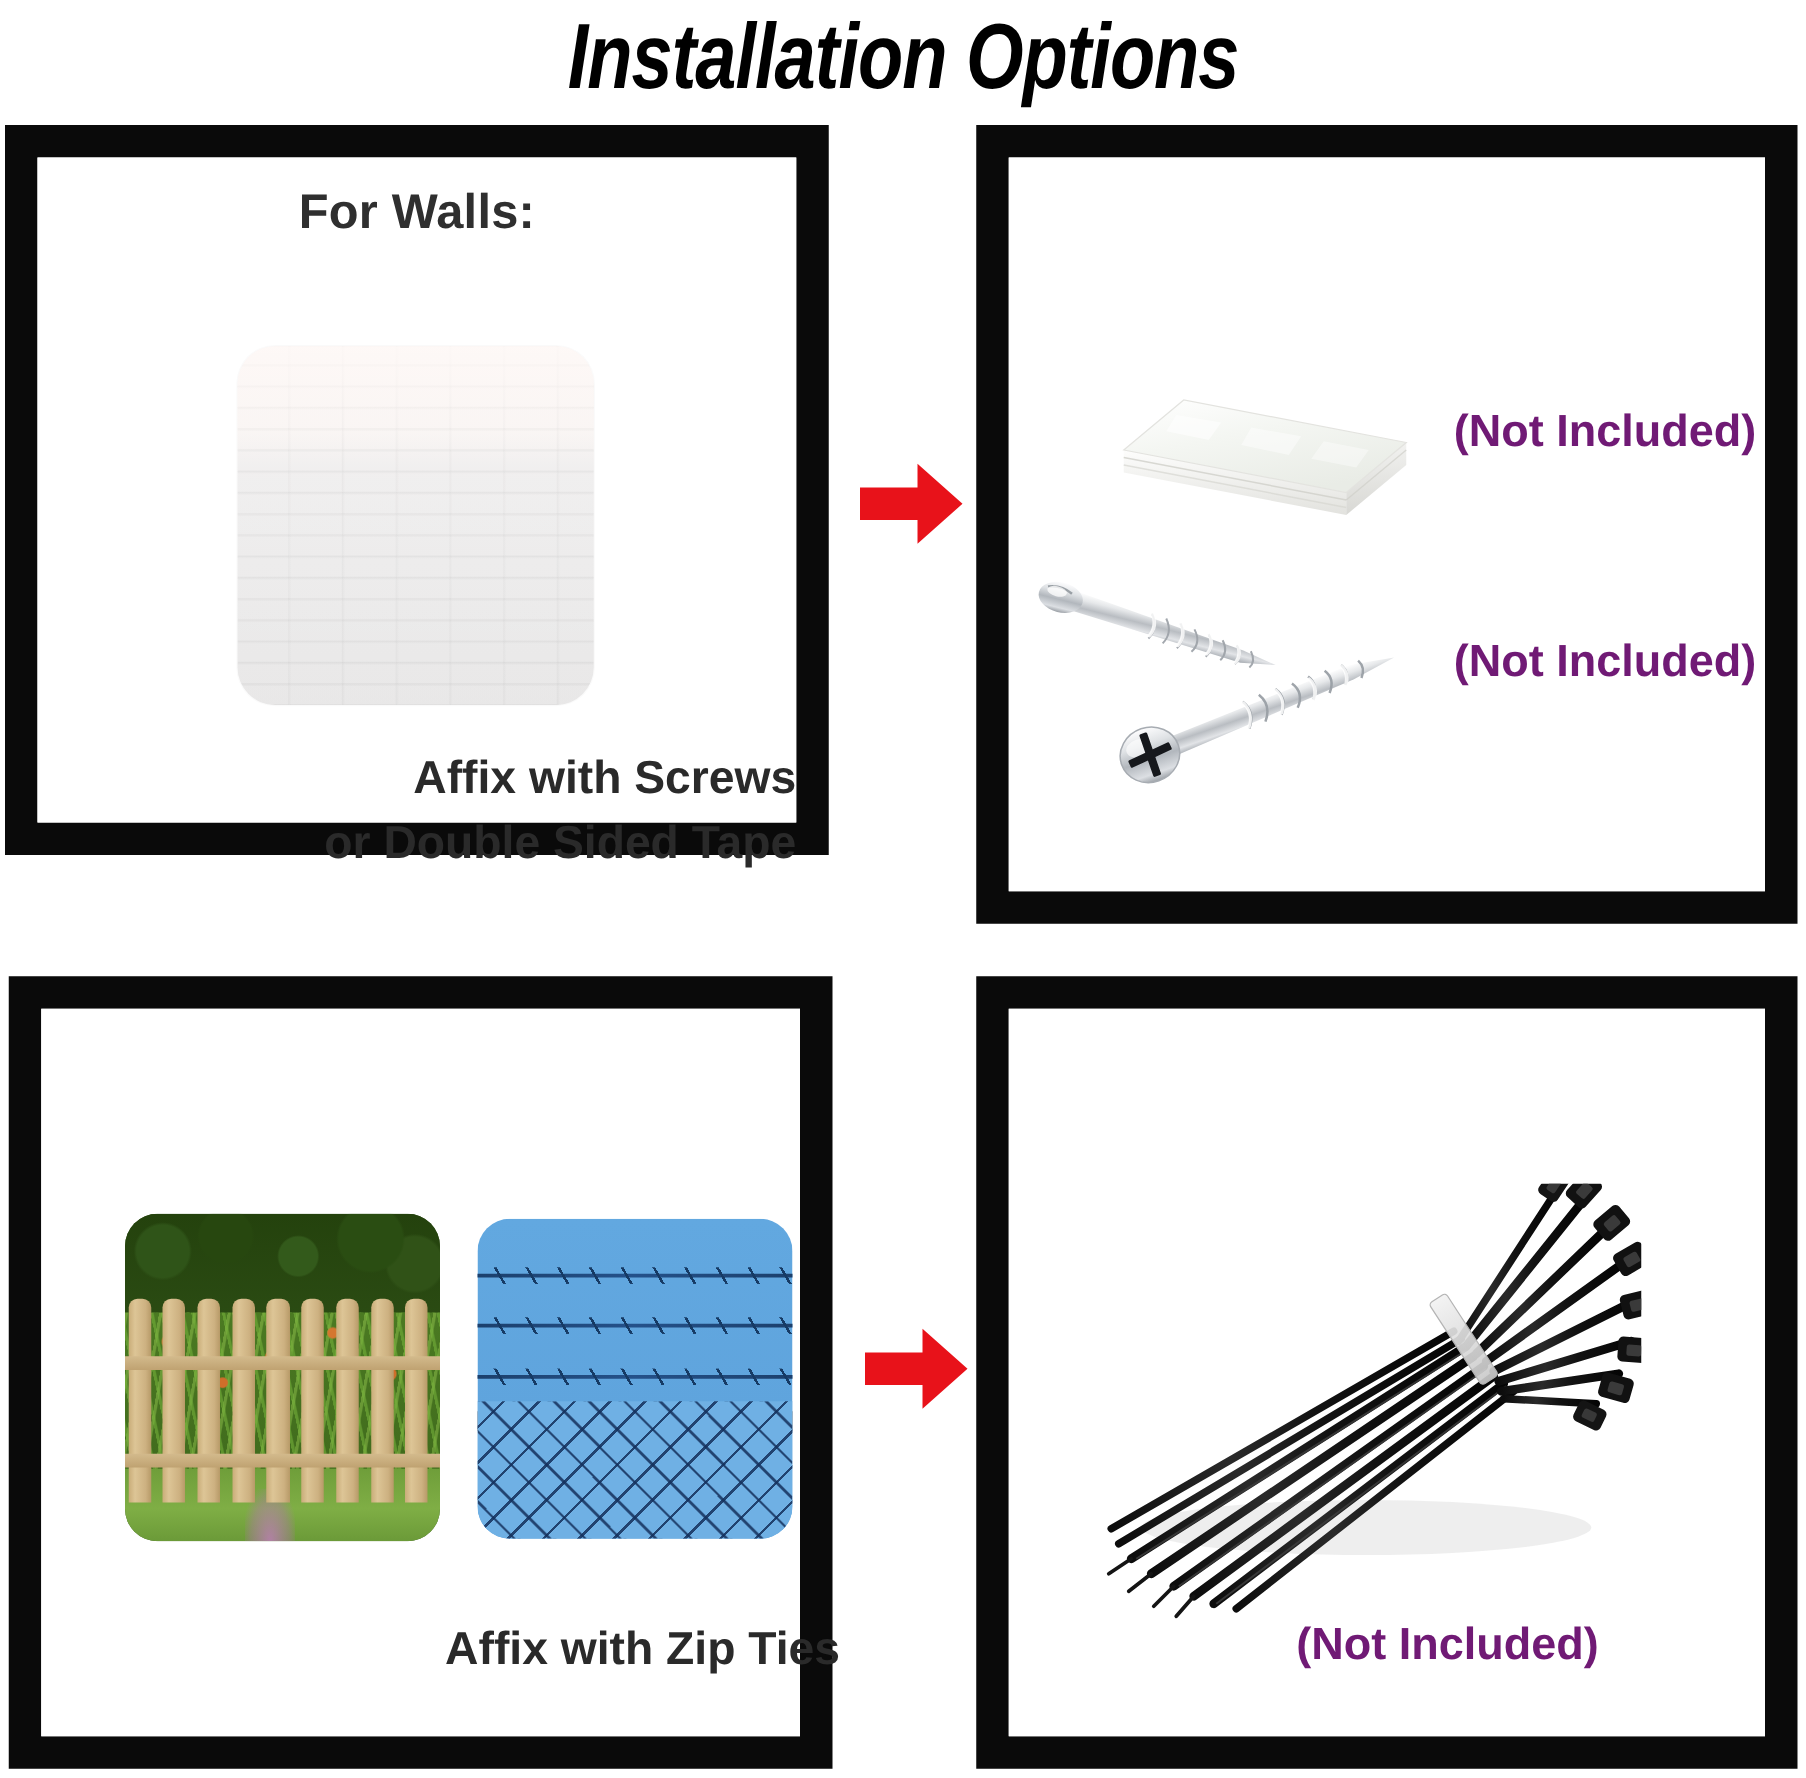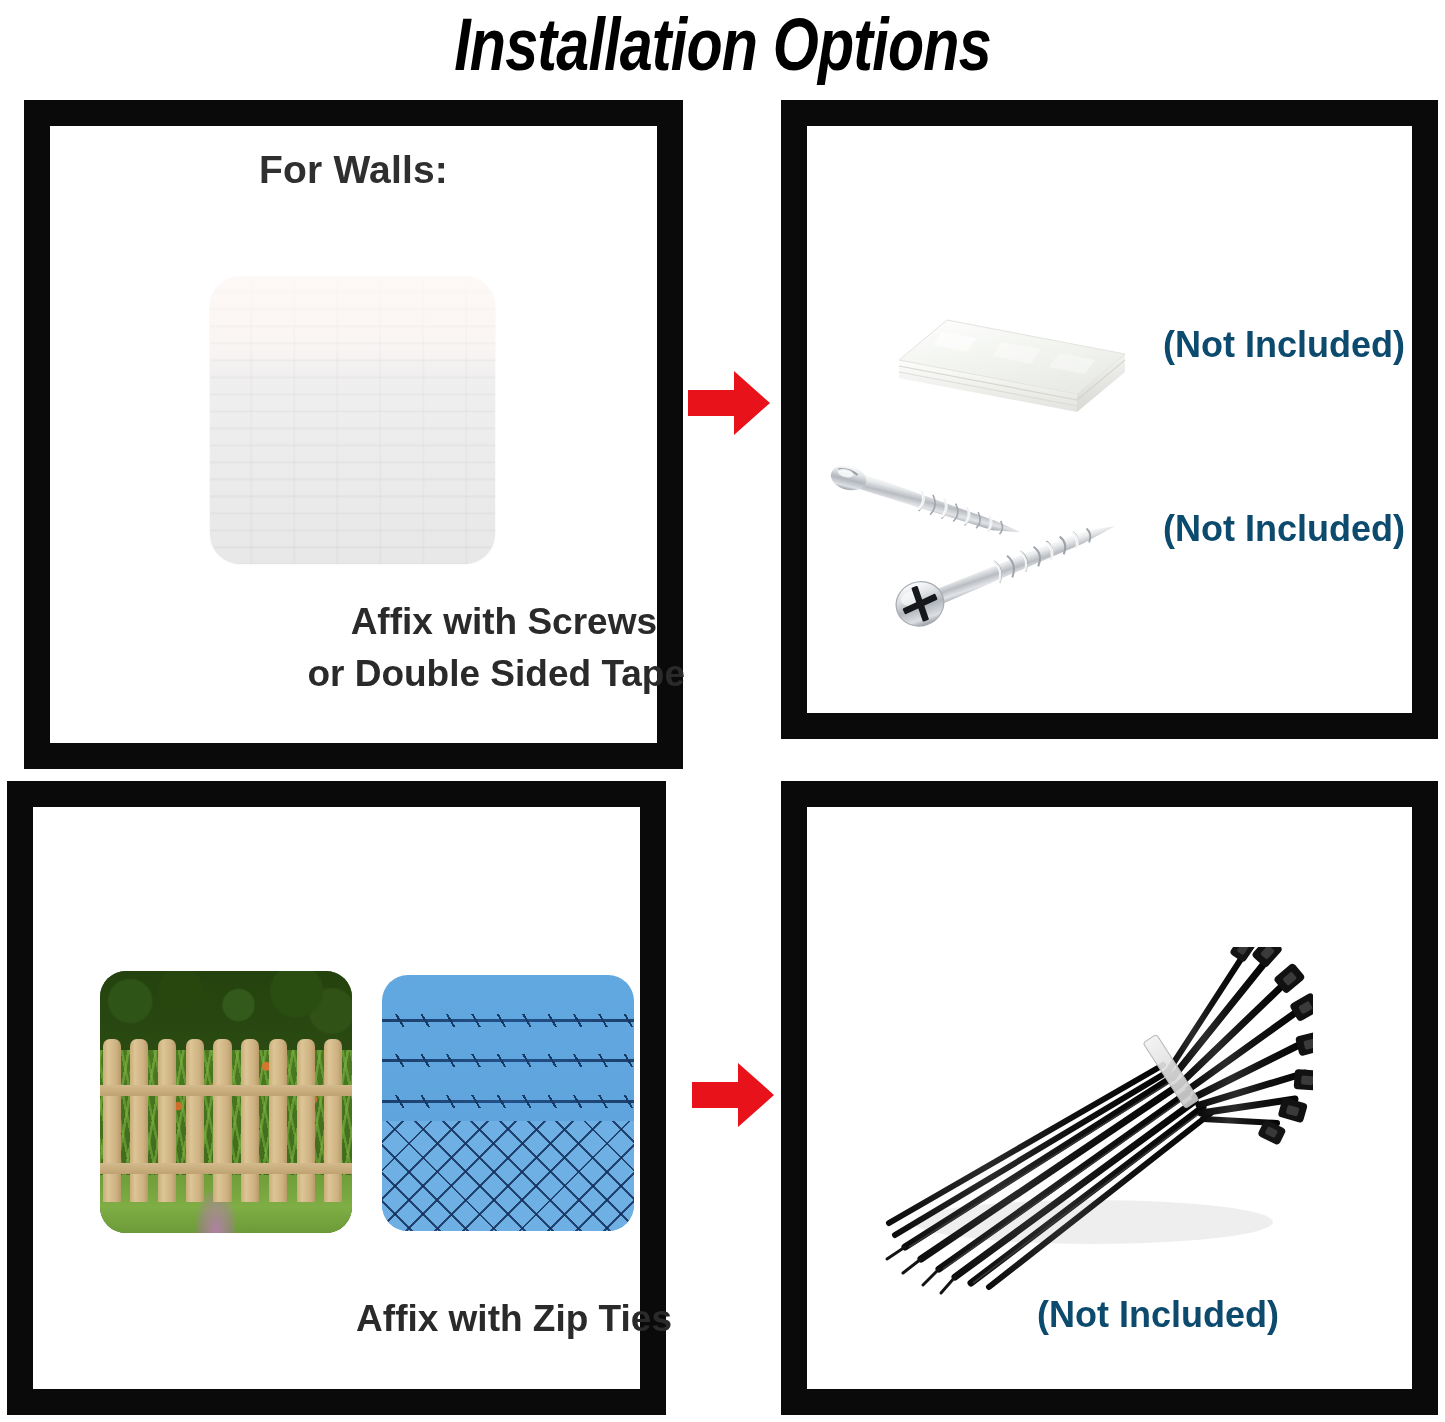--- a/index.html
+++ b/index.html
@@ -37,21 +37,21 @@
     white-space: nowrap;
   }
 
   
   .panel {
     position: absolute;
     background: #ffffff;
     border: 26px solid #0a0a0a;
     box-sizing: border-box;
   }
-  #panel-walls        { left: 24px;   top: 100px;  width: 659px; height: 669px; }
+  #panel-walls        { left: 4px;   top: 100px;  width: 659px; height: 584px; }
   #panel-wall-hw      { left: 781px; top: 100px;  width: 657px; height: 639px; }
   #panel-fence        { left: 7px;   top: 781px;  width: 659px; height: 634px; }
   #panel-fence-hw     { left: 781px; top: 781px;  width: 657px; height: 634px; }
 
   .panel-inner {
     position: relative;
     width: 100%;
     height: 100%;
     background: #ffffff;
   }
@@ -74,21 +74,21 @@
     text-align: right;
     font-size: 37px;
     font-weight: bold;
     color: #2a2a2a;
     line-height: 52px;
   }
   .side-label {
     position: absolute;
     font-size: 36px;
     font-weight: bold;
-    color: #0c4a6e;
+    color: #701a75;
     white-space: nowrap;
   }
 
   
   .arrow {
     position: absolute;
     display: block;
   }
 
   
@@ -229,21 +229,21 @@
     <div class="panel-inner">
 
       <div class="panel-heading" style="top:22px;">For Walls:</div>
 
       <div id="wall-swatch">
         <div class="bricks"></div>
         <div class="wash"></div>
       </div>
 
       <div class="panel-caption" style="top:470px;">Affix with Screws</div>
-      <div class="panel-caption" style="top:522px;margin-left:28px;">or Double Sided Tape</div>
+      <div class="panel-caption" style="top:522px;">or Double Sided Tape</div>
 
     </div>
   </div>
 
   <svg class="arrow" id="arrow-top" style="left:686px; top:368px;" width="86" height="70" viewBox="0 0 86 70">
     <path d="M2 22 L48 22 L48 3 L84 35 L48 67 L48 48 L2 48 Z" fill="#E8121A"></path>
   </svg>
 
   <div class="panel" id="panel-wall-hw">
     <div class="panel-inner">

